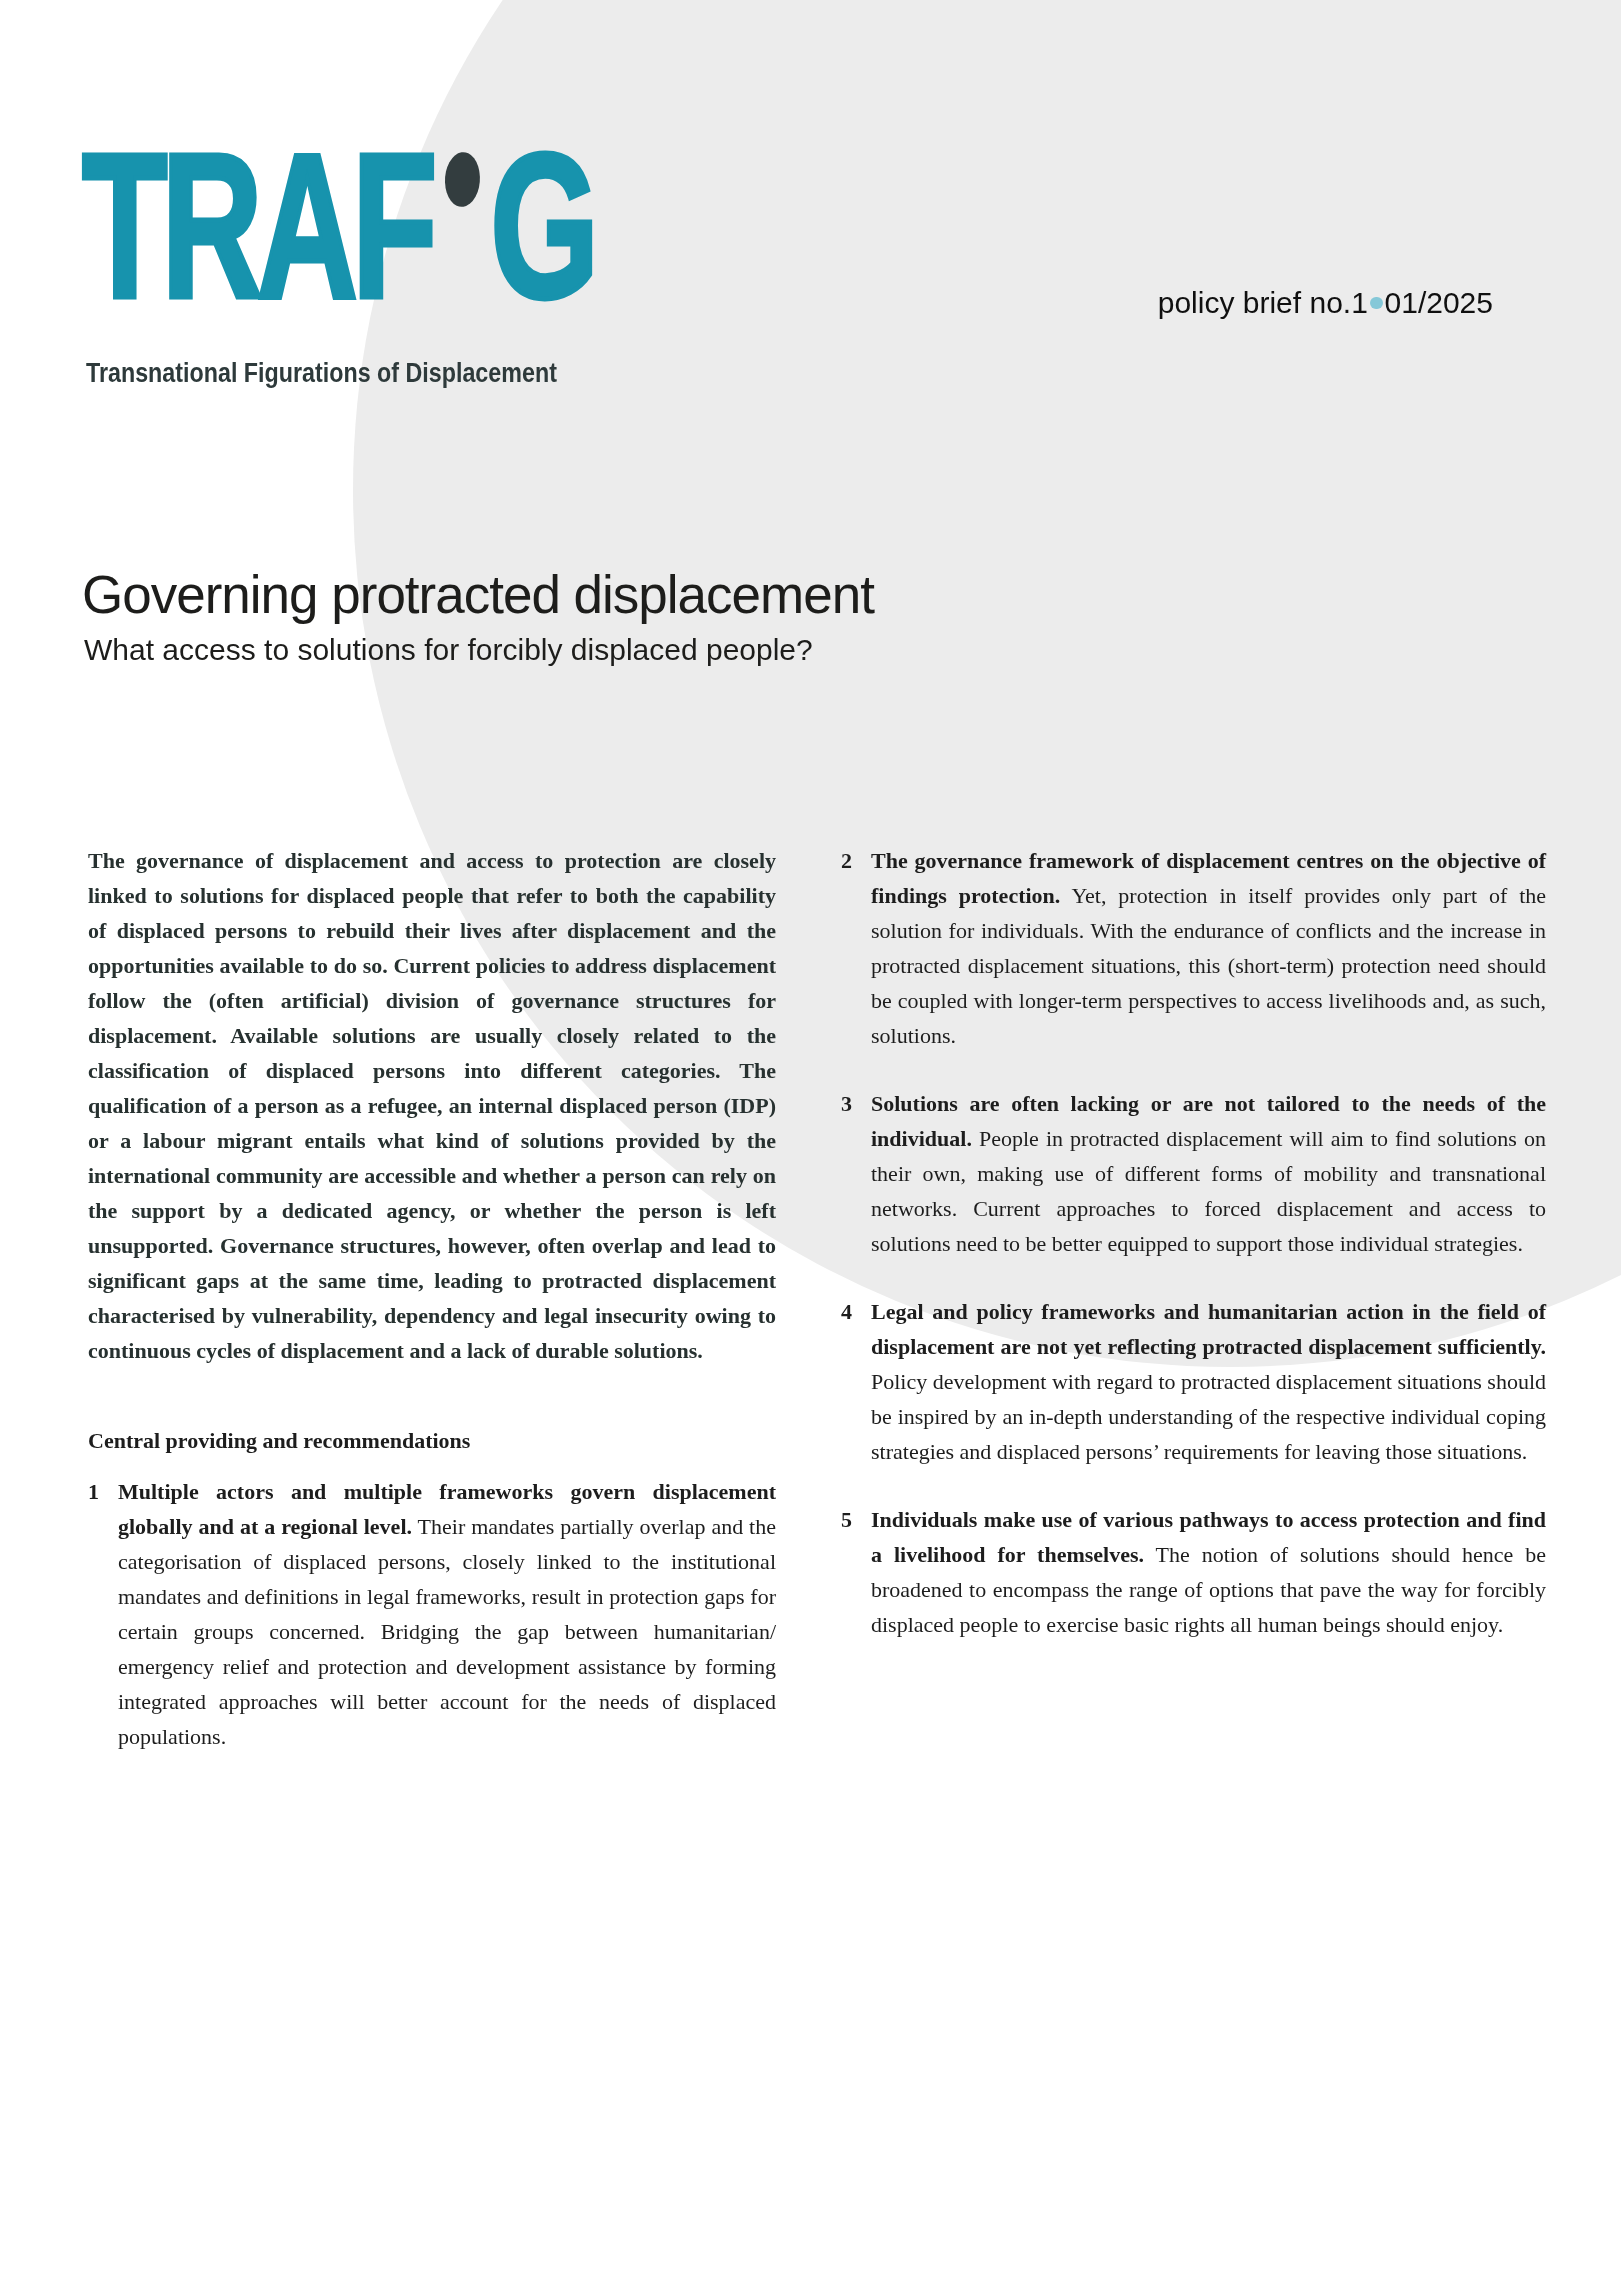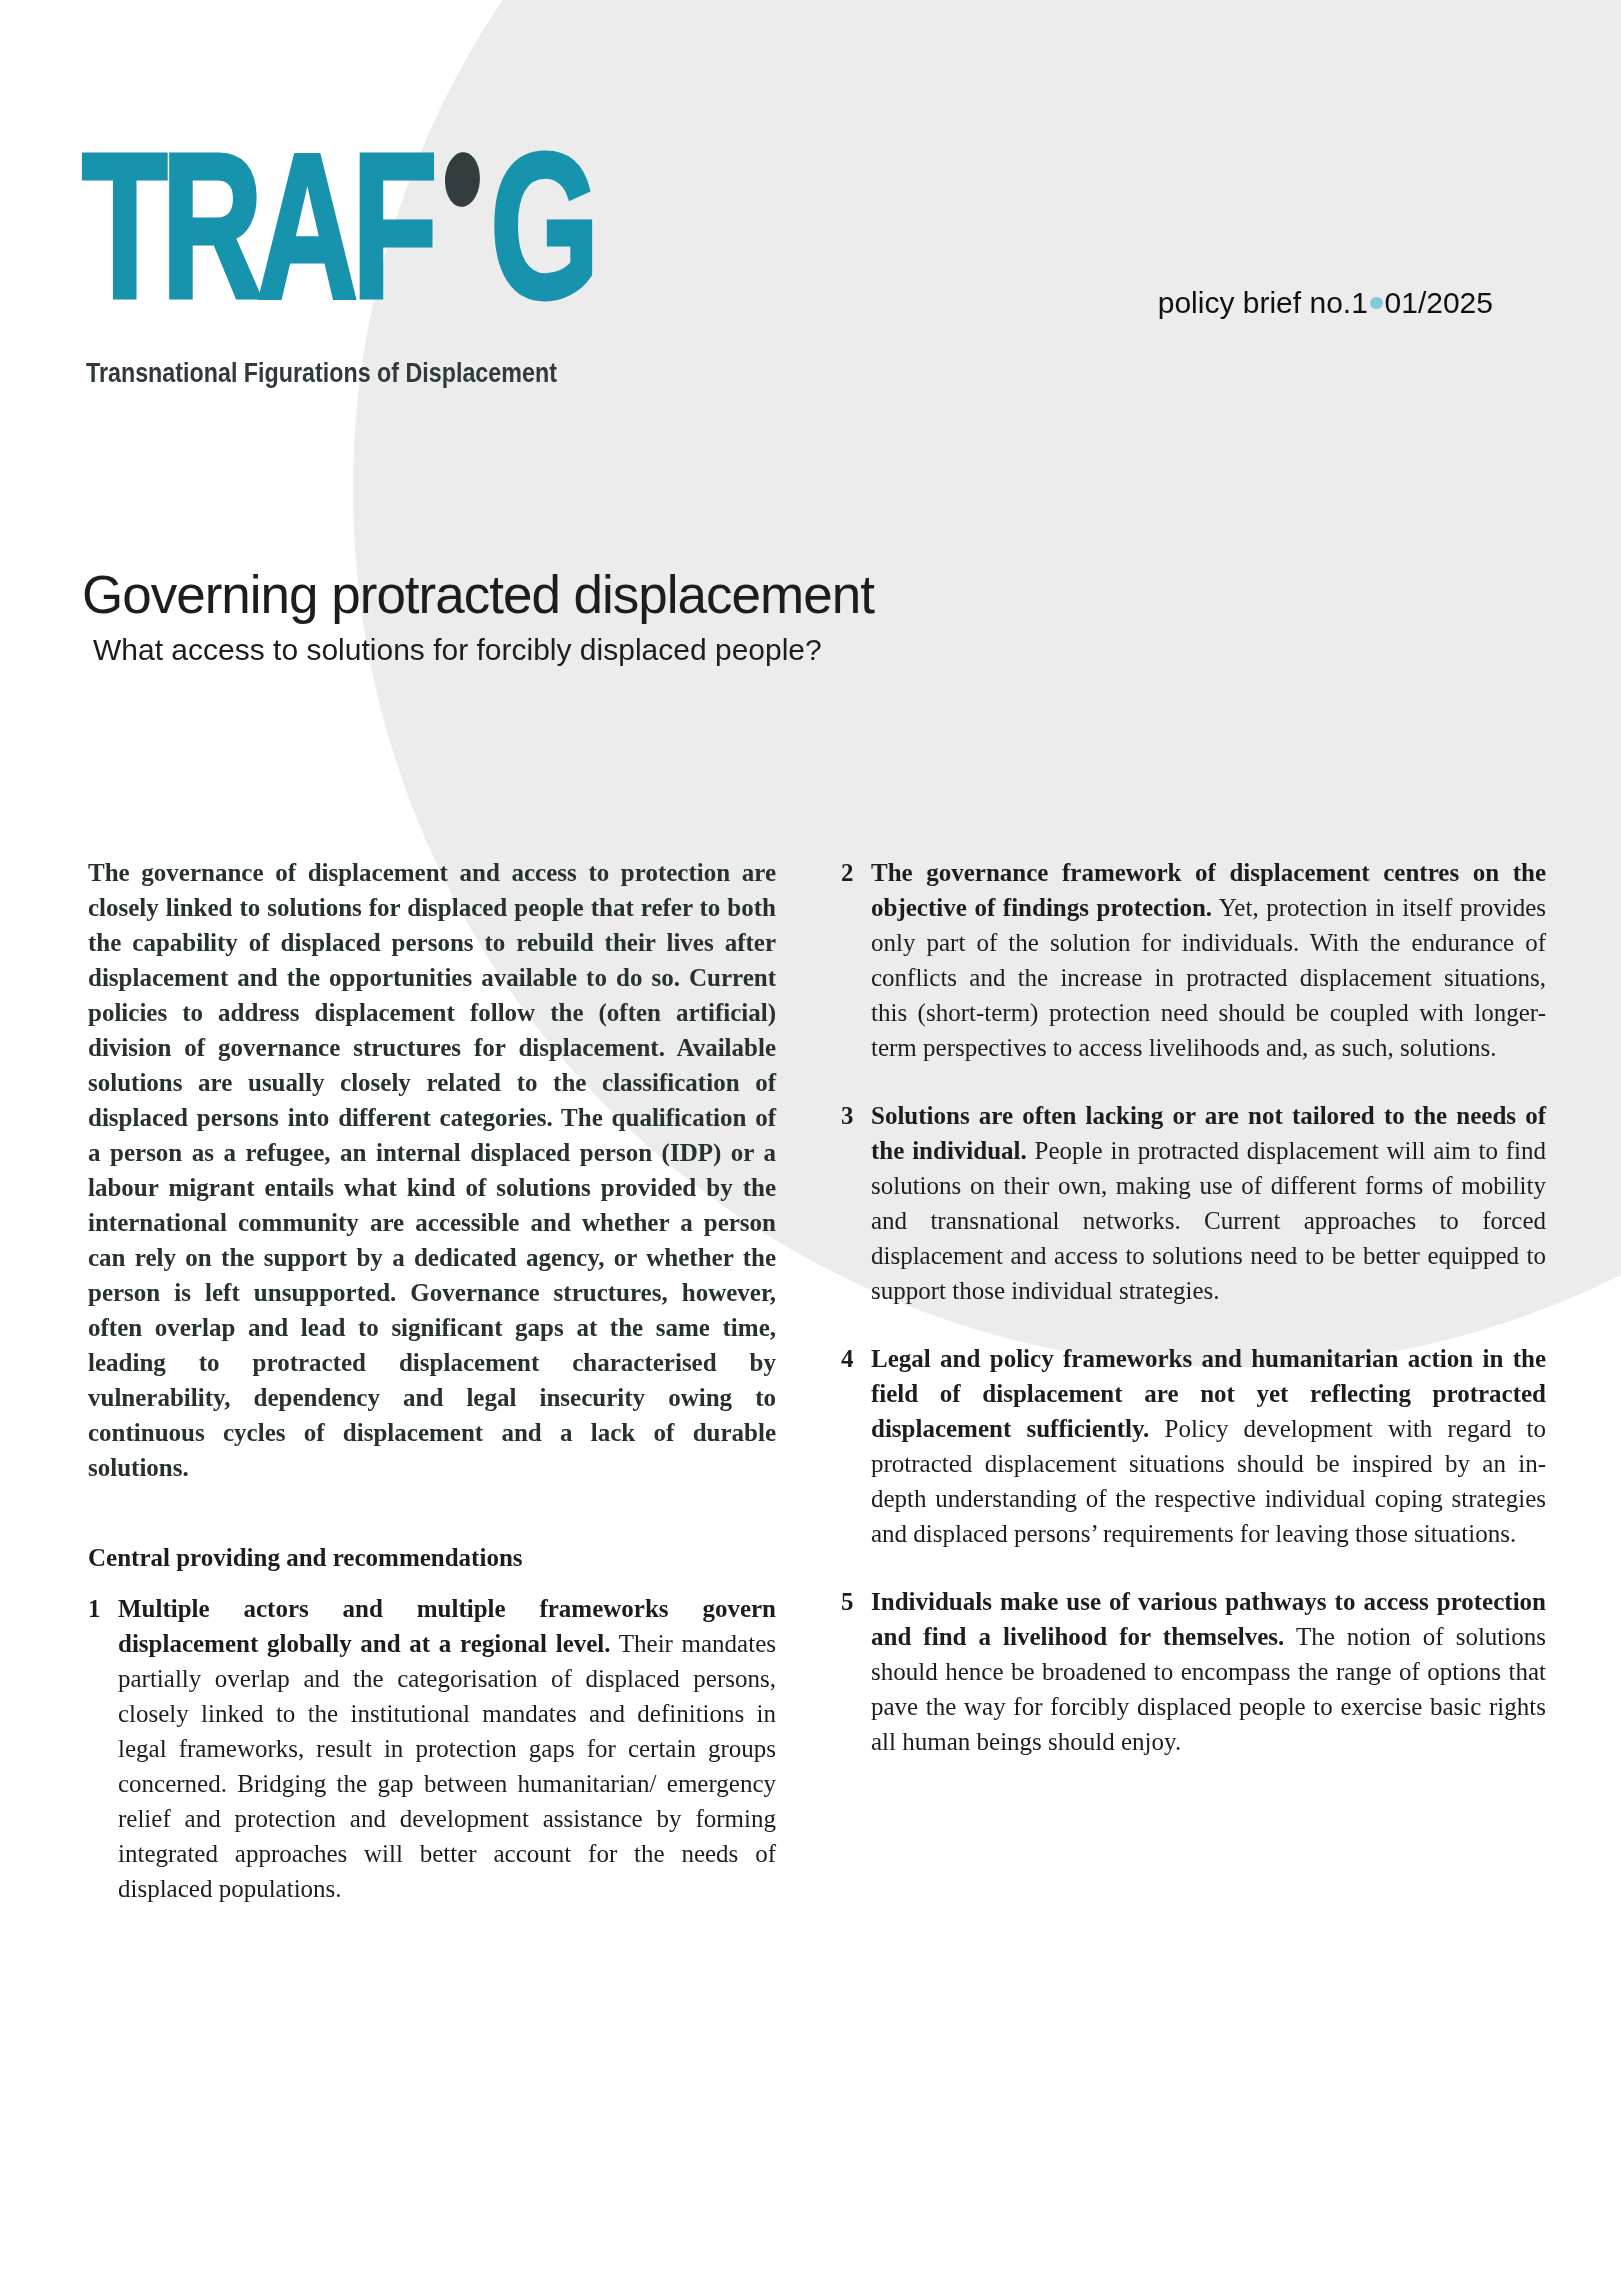--- a/index.html
+++ b/index.html
@@ -52,34 +52,33 @@
     background:#85c8d8;flex:0 0 auto;
   }
   
   .title{
     position:absolute;left:82px;top:564px;
     font-size:53px;font-weight:400;color:#1d1d1b;
     letter-spacing:-1px;white-space:nowrap;text-align:right;
   }
   .subtitle{
     position:absolute;left:84px;top:633px;
-    font-size:30px;font-weight:400;color:#1d1d1b;white-space:nowrap;margin-left:9px;
+    font-size:30px;font-weight:400;color:#1d1d1b;white-space:nowrap;
   }
   .authors{
     position:absolute;left:86px;top:737px;
     font-size:26.5px;font-weight:bold;color:#1d1d1b;white-space:nowrap;
   }
   
   .columns{
     position:absolute;left:88px;top:843px;width:1457px;
     display:flex;gap:65px;
     font-family:"Liberation Serif",serif;
-    font-size:25px;line-height:35px;color:#1d1d1d;
+    font-size:22px;line-height:35px;color:#1d1d1d;
     text-align:justify;
-    margin-top:12px;
   }
   .col-left{width:688px;flex:0 0 auto;}
   .col-right{width:705px;flex:0 0 auto;}
   .intro{
     font-weight:bold;color:#273130;margin:0;
   }
   .findings-heading{
     font-weight:bold;margin:55px 0 15.7px 0;color:#1d1d1d;
   }
   .item{

